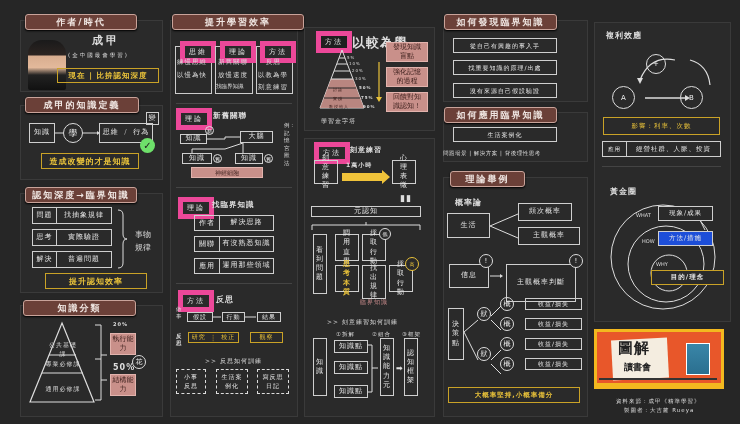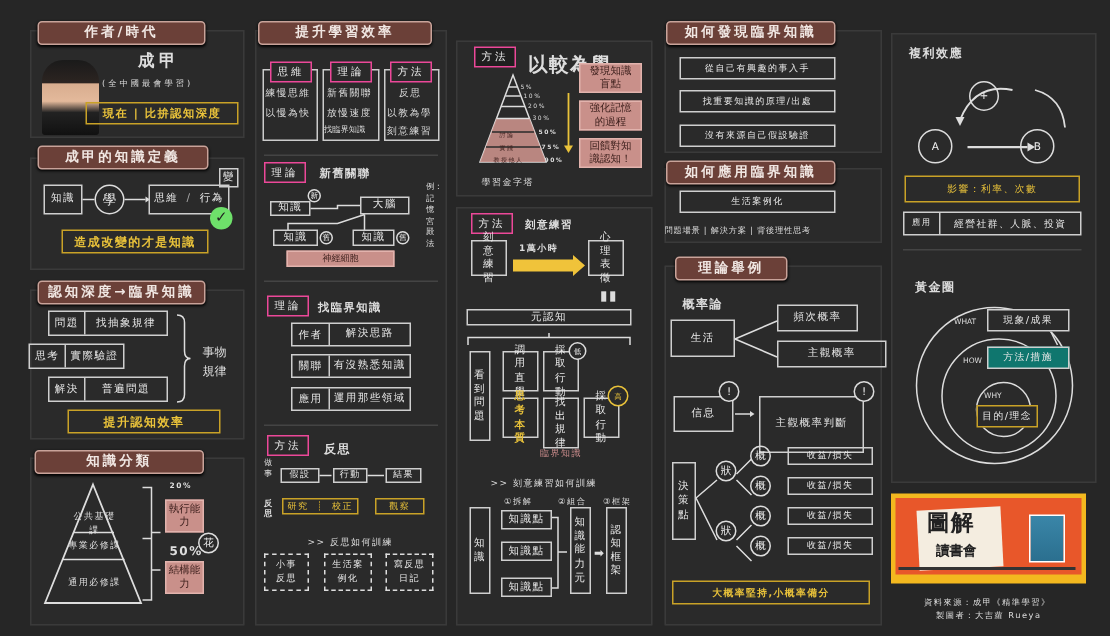--- a/index.html
+++ b/index.html
@@ -7,21 +7,21 @@
 .abs{position:absolute}
 .panel{position:absolute;border:1px solid #3a3a3a;background:#2a2a2a}
 .tab{position:absolute;background:#6b4038;border:1.5px solid #c9a39a;border-radius:3px;color:#f0e6e2;font-size:9px;letter-spacing:2px;text-align:center;line-height:14px;font-weight:bold;box-shadow:0 1px 2px #000}
 .box{position:absolute;border:1px solid #cfcfcf;color:#e8e8e8;font-size:7px;display:flex;align-items:center;justify-content:center;text-align:center;letter-spacing:1px;line-height:1.3}
 .gbox{position:absolute;border:1.5px solid #c9a227;color:#e9c23a;font-size:8px;display:flex;align-items:center;justify-content:center;letter-spacing:1px;font-weight:bold}
 .pbox{position:absolute;background:#c9908a;color:#3a1d1a;font-size:7px;display:flex;align-items:center;justify-content:center;text-align:center;line-height:1.3;border:1px solid #e2b3ad}
 .yl{color:#e9c23a;font-weight:bold}
 .txt{position:absolute;font-size:7px;color:#ddd;letter-spacing:1px}
 .circle{position:absolute;border:1.2px solid #ddd;border-radius:50%;display:flex;align-items:center;justify-content:center;font-size:7px;color:#eee}
 .dash{position:absolute;border:1.2px dashed #ddd;font-size:7px;display:flex;align-items:center;justify-content:center;text-align:center;line-height:1.4;letter-spacing:1px}
-.label-small{position:absolute;border:1px solid #ec4899;font-size:7px;padding:1px 4px;letter-spacing:2px}
+.label-small{position:absolute;border:5px solid #ec4899;font-size:7px;padding:1px 4px;letter-spacing:2px}
 svg{position:absolute;overflow:visible}
 .hsep{position:absolute;height:1px;background:#444}
 </style>
 </head>
 <body>
 
 <div class="panel" style="left:20px;top:20px;width:143px;height:72px"></div>
 <div class="tab" style="left:25px;top:14px;width:112px">作者/時代</div>
 <div class="abs" style="left:28px;top:40px;width:38px;height:50px;background:linear-gradient(#1a1a1a 0,#2c2421 30%,#d8ad8f 32%,#e3b99b 55%,#222 70%,#111 100%);border-radius:14px 14px 2px 2px"></div>
 <div class="txt" style="left:92px;top:33px;font-size:11px;font-weight:bold;letter-spacing:3px">成甲</div>
@@ -45,21 +45,21 @@
 <div class="box" style="left:146px;top:112px;width:13px;height:13px">變</div>
 <div class="abs" style="left:140px;top:138px;width:15px;height:15px;border-radius:50%;background:#6ee06a;color:#222;font-size:10px;text-align:center;line-height:15px;font-weight:bold">✓</div>
 <div class="gbox" style="left:41px;top:153px;width:98px;height:16px">造成改變的才是知識</div>
 
 <div class="panel" style="left:20px;top:193px;width:143px;height:100px"></div>
 <div class="tab" style="left:25px;top:187px;width:112px">認知深度→臨界知識</div>
 <div class="box" style="left:32px;top:207px;width:80px;height:17px;justify-content:flex-start">
   <span style="width:24px;border-right:1px solid #ccc;line-height:15px">問題</span>
   <span style="flex:1">找抽象規律</span>
 </div>
-<div class="box" style="left:19px;top:229px;width:64px;height:17px;justify-content:space-between">
+<div class="box" style="left:32px;top:229px;width:80px;height:17px;justify-content:space-between">
   <span style="width:24px;border-right:1px solid #ccc;line-height:15px">思考</span>
   <span style="flex:1">實際驗證</span>
 </div>
 <div class="box" style="left:32px;top:251px;width:80px;height:17px;justify-content:flex-start">
   <span style="width:24px;border-right:1px solid #ccc;line-height:15px">解決</span>
   <span style="flex:1">普遍問題</span>
 </div>
 <svg style="left:118px;top:210px" width="10" height="58">
     <path d="M0,0 Q5,0 5,5 V24 Q5,29 9,29 Q5,29 5,34 V53 Q5,58 0,58" stroke="#ddd" fill="none"></path>
   </svg>
@@ -79,21 +79,21 @@
 <svg style="left:95px;top:325px" width="14" height="80">
     <path d="M0,0 H6 V30 H12 M6,30 V34 M0,34 H6 V75 H0 M6,55 H12" stroke="#ddd" fill="none"></path>
   </svg>
 <div class="txt yl" style="left:113px;top:321px;font-size:5px">20%</div>
 <div class="pbox" style="left:110px;top:333px;width:26px;height:22px">執行能力</div>
 <div class="txt yl" style="left:113px;top:363px;font-size:8px">50%</div>
 <div class="pbox" style="left:110px;top:374px;width:26px;height:22px">結構能力</div>
 <div class="circle" style="left:132px;top:355px;width:14px;height:14px;border-color:#ddd">花</div>
 
 <div class="panel" style="left:170px;top:20px;width:128px;height:397px"></div>
-<div class="tab" style="left:172px;top:14px;width:116px">提升學習效率</div>
+<div class="tab" style="left:172px;top:14px;width:132px">提升學習效率</div>
 
 <div class="abs" style="left:175px;top:46px;width:37px;height:48px;border:1px solid #ccc"></div>
 <div class="label-small" style="left:180px;top:41px;background:#2a2a2a">思維</div>
 <div class="txt" style="left:177px;top:58px;font-size:6.5px">練慢思維</div>
 <div class="txt" style="left:177px;top:71px;font-size:6.5px">以慢為快</div>
 
 <div class="abs" style="left:215px;top:46px;width:38px;height:48px;border:1px solid #ccc"></div>
 <div class="label-small" style="left:220px;top:41px;background:#2a2a2a">理論</div>
 <div class="txt" style="left:218px;top:58px;font-size:6.5px">新舊關聯</div>
 <div class="txt" style="left:218px;top:71px;font-size:6.5px">放慢速度</div>
@@ -244,21 +244,21 @@
 
 <div class="panel" style="left:443px;top:177px;width:145px;height:240px"></div>
 <div class="tab" style="left:450px;top:171px;width:75px">理論舉例</div>
 <div class="txt yl" style="left:455px;top:197px;font-size:8px">概率論</div>
 <div class="box" style="left:447px;top:213px;width:43px;height:25px">生活</div>
 <svg style="left:490px;top:212px" width="30" height="28">
     <line x1="0" y1="14" x2="28" y2="2" stroke="#ddd"></line>
     <line x1="0" y1="14" x2="28" y2="26" stroke="#ddd"></line>
   </svg>
 <div class="box" style="left:518px;top:203px;width:54px;height:18px">頻次概率</div>
-<div class="box" style="left:518px;top:227px;width:73px;height:18px">主觀概率</div>
+<div class="box" style="left:518px;top:227px;width:62px;height:18px">主觀概率</div>
 <div class="box" style="left:449px;top:264px;width:40px;height:24px">信息</div>
 <div class="circle" style="left:479px;top:254px;width:14px;height:14px;background:#2a2a2a">!</div>
 <svg style="left:490px;top:274px" width="14" height="4">
     <line x1="0" y1="2" x2="10" y2="2" stroke="#ddd"></line>
     <polygon points="10,0 13,2 10,4" fill="#ddd"></polygon>
   </svg>
 <div class="box" style="left:506px;top:264px;width:70px;height:38px">主觀概率判斷</div>
 <div class="circle" style="left:569px;top:254px;width:14px;height:14px;background:#2a2a2a">!</div>
 
 <div class="box" style="left:448px;top:308px;width:16px;height:52px;padding:0 4px">決策點</div>
@@ -300,22 +300,22 @@
 <svg style="left:600px;top:200px" width="130" height="110">
     <circle cx="63" cy="57" r="52" stroke="#ddd" fill="none" stroke-width="1"></circle>
     <circle cx="66" cy="64" r="38" stroke="#ddd" fill="none" stroke-width="1"></circle>
     <circle cx="69" cy="73" r="18" stroke="#ddd" fill="none" stroke-width="1"></circle>
     <line x1="98" y1="16" x2="105" y2="30" stroke="#ddd"></line>
   </svg>
 <div class="txt" style="left:636px;top:212px;font-size:5px;letter-spacing:0">WHAT</div>
 <div class="txt" style="left:642px;top:238px;font-size:5px;letter-spacing:0">HOW</div>
 <div class="txt yl" style="left:656px;top:261px;font-size:5px;letter-spacing:0;font-weight:normal">WHY</div>
 <div class="box" style="left:658px;top:206px;width:55px;height:15px;background:#2a2a2a;font-size:6.5px">現象/成果</div>
-<div class="box" style="left:658px;top:231px;width:55px;height:15px;background:#0f766e;font-size:6.5px">方法/措施</div>
-<div class="gbox" style="left:651px;top:270px;width:41px;height:15px;background:#2a2a2a;font-size:6.5px;font-weight:normal;color:#e8e8e8">目的/理念</div>
+<div class="box" style="left:658px;top:231px;width:55px;height:15px;background:#1d4ed8;font-size:6.5px">方法/措施</div>
+<div class="gbox" style="left:651px;top:270px;width:73px;height:15px;background:#2a2a2a;font-size:6.5px;font-weight:bold;color:#e8e8e8">目的/理念</div>
 
 <div class="abs" style="left:594px;top:329px;width:130px;height:60px;background:#f3b81f;padding:3px">
   <div class="abs" style="left:3px;top:3px;right:3px;bottom:6px;background:#e8572a"></div>
   <div class="abs" style="left:18px;top:10px;width:56px;height:40px;background:#f4ede0;transform:rotate(-3deg)"></div>
   <div class="abs" style="left:24px;top:10px;font-size:15px;font-weight:bold;color:#222;letter-spacing:1px">圖解</div>
   <div class="abs" style="left:30px;top:32px;font-size:9px;font-weight:bold;color:#222">讀書會</div>
   <div class="abs" style="left:92px;top:14px;width:24px;height:32px;background:linear-gradient(#3a86a8,#2b6f8f);border:1px solid #fff"></div>
   <div class="abs" style="left:5px;top:49px;width:118px;height:2px;background:#333"></div>
 </div>
 <div class="txt" style="left:616px;top:398px;font-size:5.5px">資料來源：成甲《精準學習》</div>

